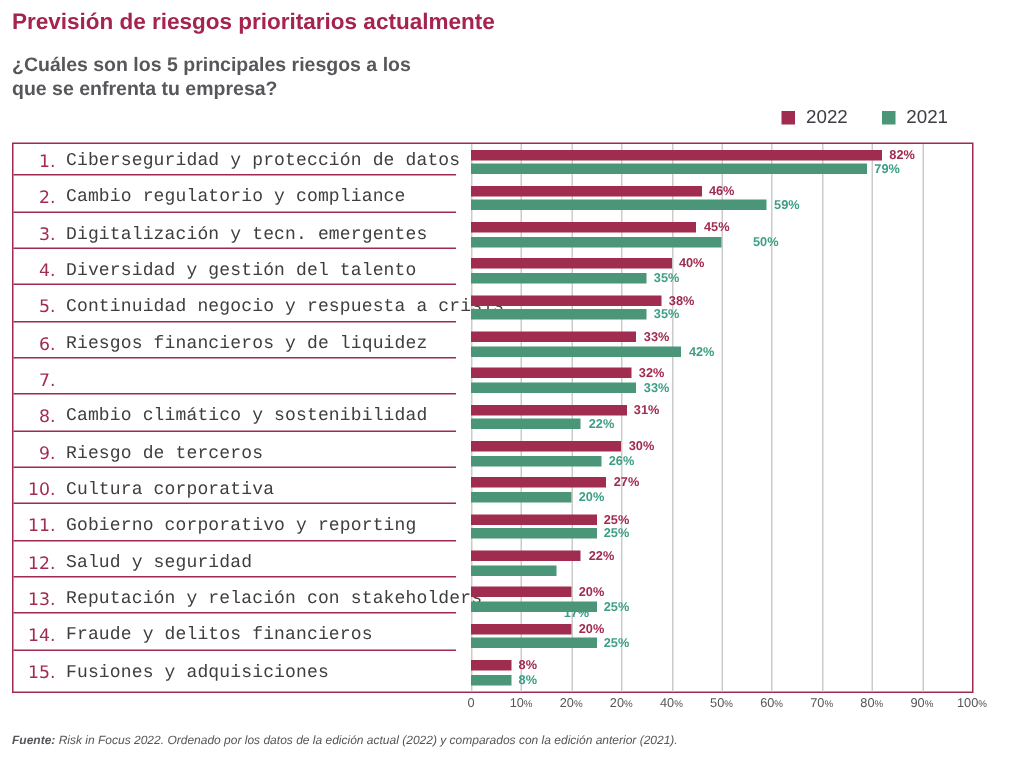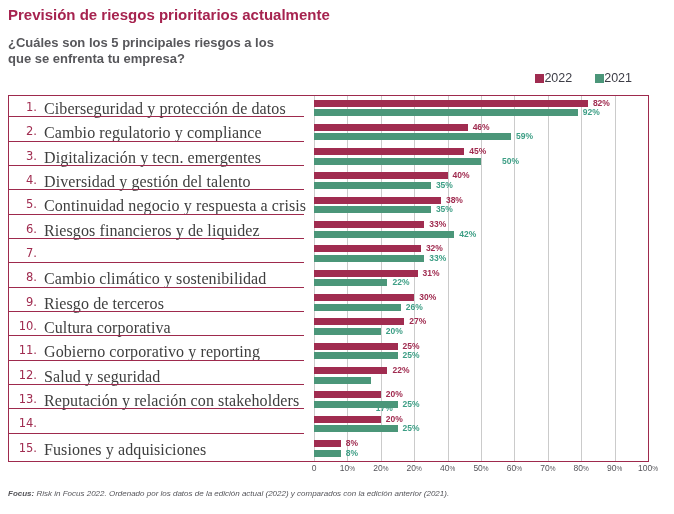--- a/index.html
+++ b/index.html
@@ -3,31 +3,31 @@
 <meta charset="utf-8">
 <style>
   html,body{margin:0;padding:0;background:#ffffff;}
   body{width:674px;height:514px;font-family:"Liberation Sans",sans-serif;-webkit-font-smoothing:antialiased;}
   .page{position:relative;width:674px;height:514px;background:#fff;overflow:hidden;}
 
   .chart-title{position:absolute;left:8px;top:6px;font-size:15px;font-weight:bold;color:#A6234F;}
   .chart-subtitle{position:absolute;left:8px;top:35px;font-size:13px;font-weight:bold;color:#57575B;line-height:16px;}
 
   .legend{position:absolute;top:71px;right:42px;display:flex;align-items:center;gap:23px;}
-  .legend-item{display:flex;align-items:center;}
+  .legend-item{display:flex;align-items:center;gap:7px;}
   .legend-swatch{width:9px;height:9px;display:inline-block;}
   .legend-label{font-size:12.5px;color:#3D3D46;}
 
   .chart-box{position:absolute;left:8px;top:95px;width:639px;height:365px;border:1px solid #9E2A4D;display:flex;}
   .labels-column{position:relative;width:305px;height:100%;flex:none;}
   .bars-column{position:relative;width:334px;height:100%;flex:none;}
 
   .label-row{position:relative;height:24.333px;display:flex;align-items:flex-start;padding-top:4px;box-sizing:border-box;white-space:nowrap;}
   .label-row .num{width:28px;text-align:right;margin-right:7px;font-family:"DejaVu Sans",sans-serif;font-size:11.5px;color:#A02C50;flex:none;}
-  .label-row .txt{font-family:Liberation Serif, serif;font-size:16px;color:#3E3E3E;letter-spacing:0.1px;}
+  .label-row .txt{font-family:Liberation Mono, monospace;font-size:12px;color:#3E3E3E;letter-spacing:0.1px;}
   .row-underline{position:absolute;left:0;right:10px;bottom:3px;height:1px;background:#9E2A4D;}
 
   .gridline{position:absolute;top:0;bottom:0;width:1px;background:#CBCBCB;}
   .bar-row{position:relative;height:24.333px;}
   .bar{position:absolute;left:0;height:7px;}
   .bar.s2022{top:3.5px;}
   .bar.s2021{top:13px;}
   .bar-value{position:absolute;height:7px;line-height:7.5px;font-size:8.5px;font-weight:bold;white-space:nowrap;}
   .bar-value.v2022{top:3.5px;text-align:center;}
   .bar-value.v2021{top:13px;}
@@ -137,20 +137,21 @@
   </div>
 
   <div class="label-row">
     <span class="num">13.</span>
     <span class="txt">Reputación y relación con stakeholders</span>
     <span class="row-underline"></span>
   </div>
 
   <div class="label-row">
     <span class="num">14.</span>
+    <span class="txt">Fraude y delitos financieros</span>
     <span class="row-underline"></span>
   </div>
 
   <div class="label-row last">
     <span class="num">15.</span>
     <span class="txt">Fusiones y adquisiciones</span>
 
   </div>
 </div>
     <div class="bars-column">
@@ -161,21 +162,21 @@
         <div class="gridline" style="left: 40%;"></div>
         <div class="gridline" style="left: 50%;"></div>
         <div class="gridline" style="left: 60%;"></div>
         <div class="gridline" style="left: 70%;"></div>
         <div class="gridline" style="left: 80%;"></div>
         <div class="gridline" style="left: 90%;"></div>
   <div class="bar-row">
     <div class="bar s2022" style="width: 82%; background: rgb(160, 44, 80);"></div>
     <div class="bar s2021" style="width: 79%; background: rgb(75, 150, 121);"></div>
     <div class="bar-value v2022" style="left: calc(82% + 5px); color: rgb(160, 44, 80);">82%</div>
-    <div class="bar-value v2021" style="left: calc(79% + 5px); color: rgb(61, 158, 133);">92%</div>
+    <div class="bar-value v2021" style="left: calc(79% + 5px); color: rgb(61, 158, 133);">79%</div>
   </div>
 
   <div class="bar-row">
     <div class="bar s2022" style="width: 46%; background: rgb(160, 44, 80);"></div>
     <div class="bar s2021" style="width: 59%; background: rgb(75, 150, 121);"></div>
     <div class="bar-value v2022" style="left: calc(46% + 5px); color: rgb(160, 44, 80);">46%</div>
     <div class="bar-value v2021" style="left: calc(59% + 5px); color: rgb(61, 158, 133);">59%</div>
   </div>
 
   <div class="bar-row">
@@ -279,16 +280,16 @@
       <span class="x-tick" style="left: 40%;"><span>40</span><span class="pct">%</span></span>
       <span class="x-tick" style="left: 50%;"><span>50</span><span class="pct">%</span></span>
       <span class="x-tick" style="left: 60%;"><span>60</span><span class="pct">%</span></span>
       <span class="x-tick" style="left: 70%;"><span>70</span><span class="pct">%</span></span>
       <span class="x-tick" style="left: 80%;"><span>80</span><span class="pct">%</span></span>
       <span class="x-tick" style="left: 90%;"><span>90</span><span class="pct">%</span></span>
       <span class="x-tick" style="left: 100%;"><span>100</span><span class="pct">%</span></span>
     </div>
 
   <div class="footer">
-    <span class="src">Focus:</span><span> Risk in Focus 2022. Ordenado por los datos de la edición actual (2022) y comparados con la edición anterior (2021).</span>
+    <span class="src">Fuente:</span><span> Risk in Focus 2022. Ordenado por los datos de la edición actual (2022) y comparados con la edición anterior (2021).</span>
   </div>
 
 </div>
 
 </body></html>

